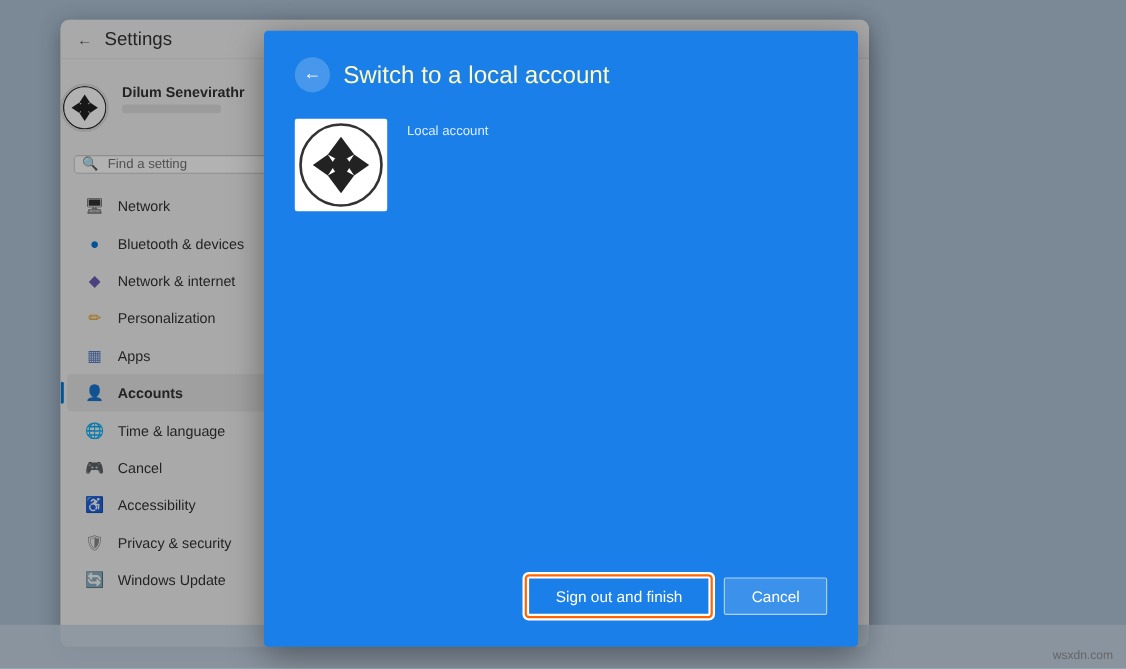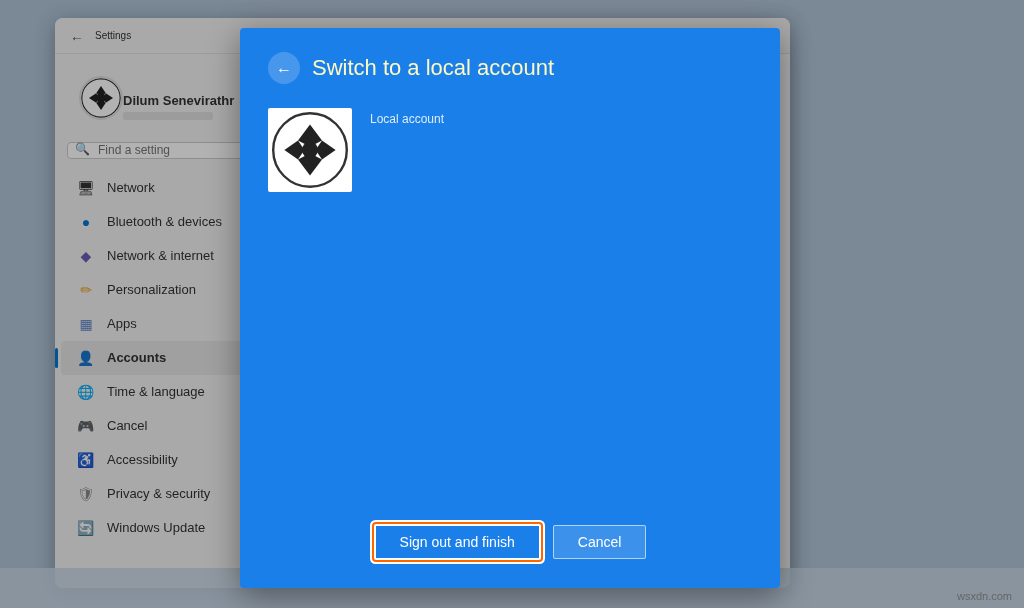--- a/index.html
+++ b/index.html
@@ -46,21 +46,21 @@
       height: 20px;
       display: flex;
       align-items: center;
       justify-content: center;
       color: #555;
       font-size: 14px;
       cursor: pointer;
     }
 
     .titlebar-title {
-      font-size: 10px;
+      font-size: 17px;
       color: #333;
     }
 
     .titlebar-controls {
       display: flex;
       gap: 4px;
     }
 
     .titlebar-btn {
       width: 28px;
@@ -85,22 +85,23 @@
     .settings-sidebar {
       width: 225px;
       background: #f3f3f3;
       padding: 10px 0;
       overflow-y: auto;
       flex-shrink: 0;
     }
 
     .sidebar-user {
       display: flex;
-      align-items: flex-end;
-      padding: 12px 24px 16px;
+      align-items: flex-start;
+      gap: 12px;
+      padding: 12px 0 16px;
     }
 
     .sidebar-avatar {
       width: 44px;
       height: 44px;
       border-radius: 50%;
       overflow: hidden;
       flex-shrink: 0;
       background: #fff;
       border: 2px solid #ddd;
@@ -351,21 +352,21 @@
       color: rgba(255,255,255,0.9);
       line-height: 1.5;
     }
 
     .dialog-spacer { flex: 1; }
 
     .dialog-footer {
       padding: 16px 28px 28px;
       display: flex;
       align-items: center;
-      justify-content: center;
+      justify-content: flex-end;
       gap: 12px;
     }
 
     .btn-primary {
       padding: 8px 24px;
       background: #1a7fe8;
       border: 2px solid white;
       color: white;
       font-size: 14px;
       border-radius: 2px;

